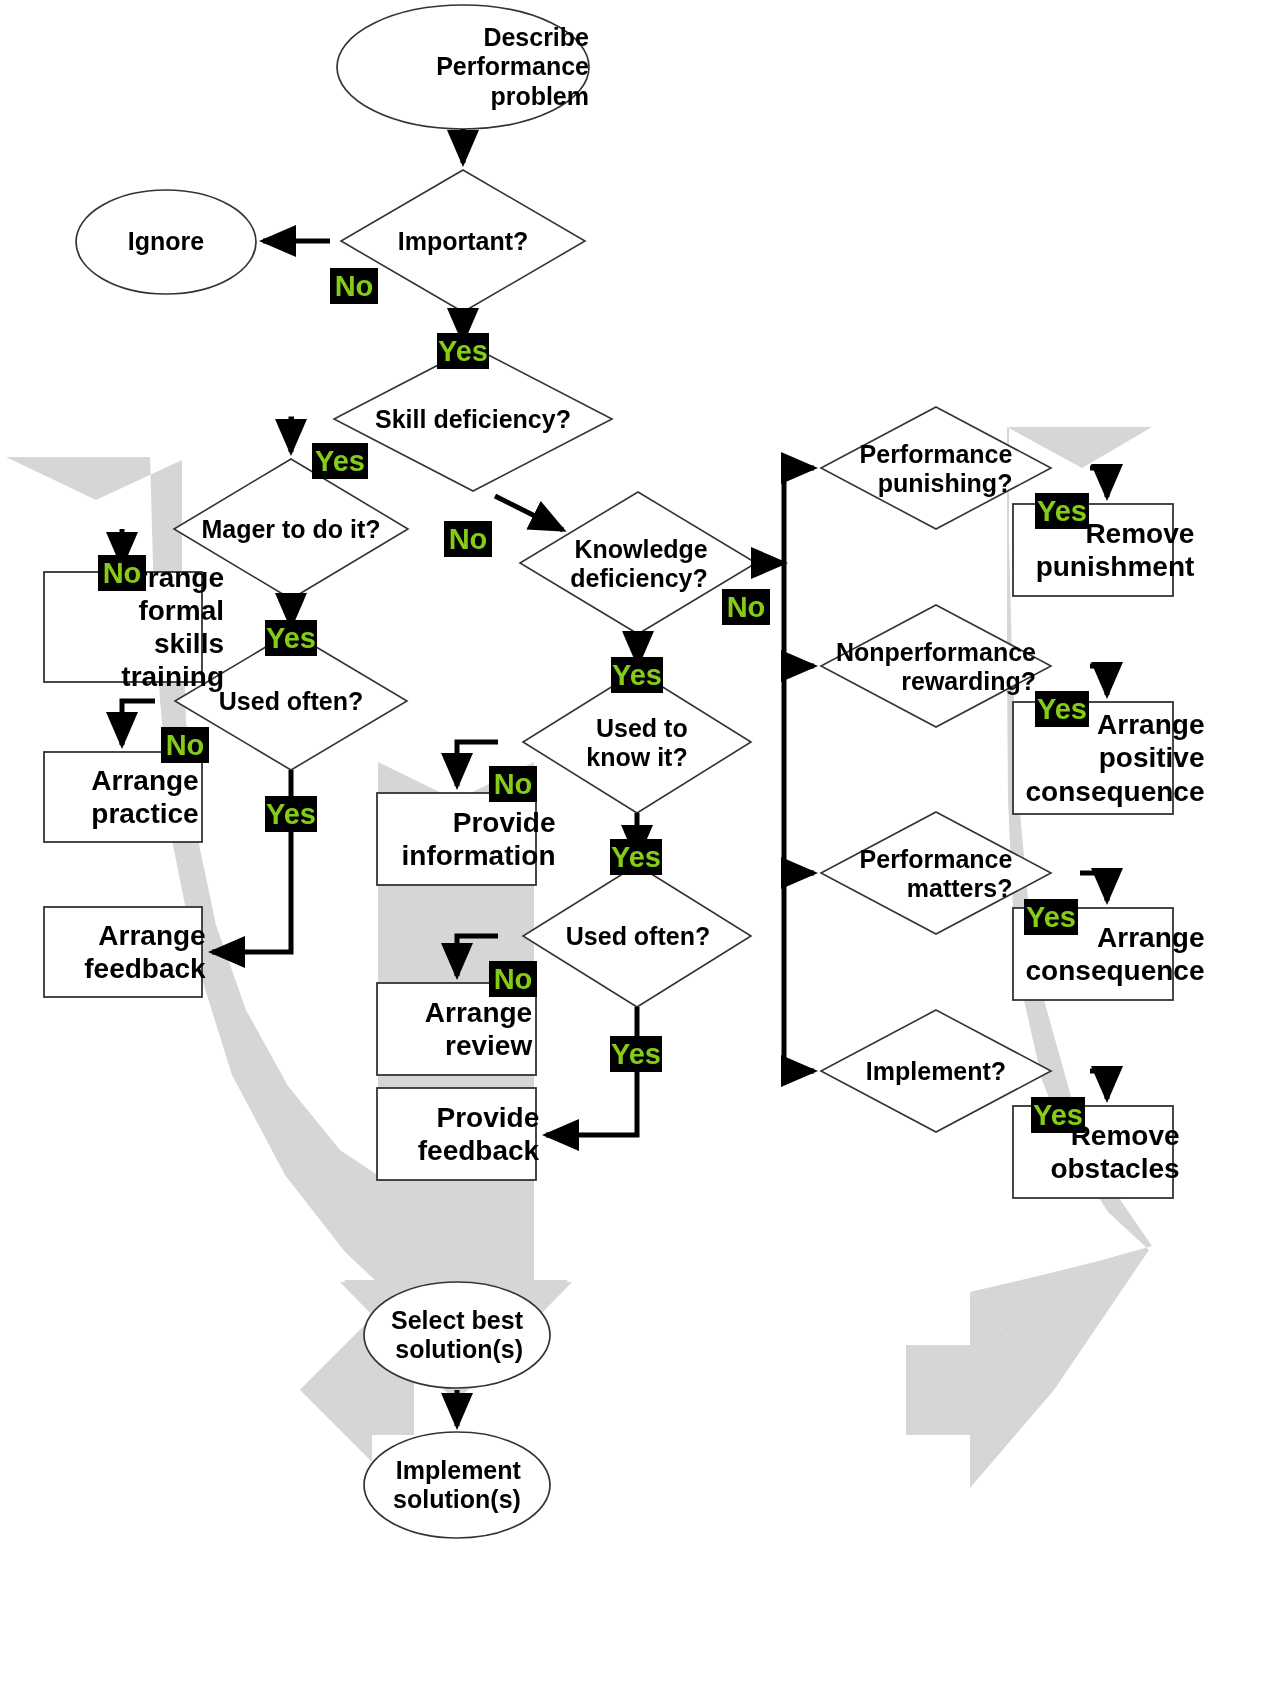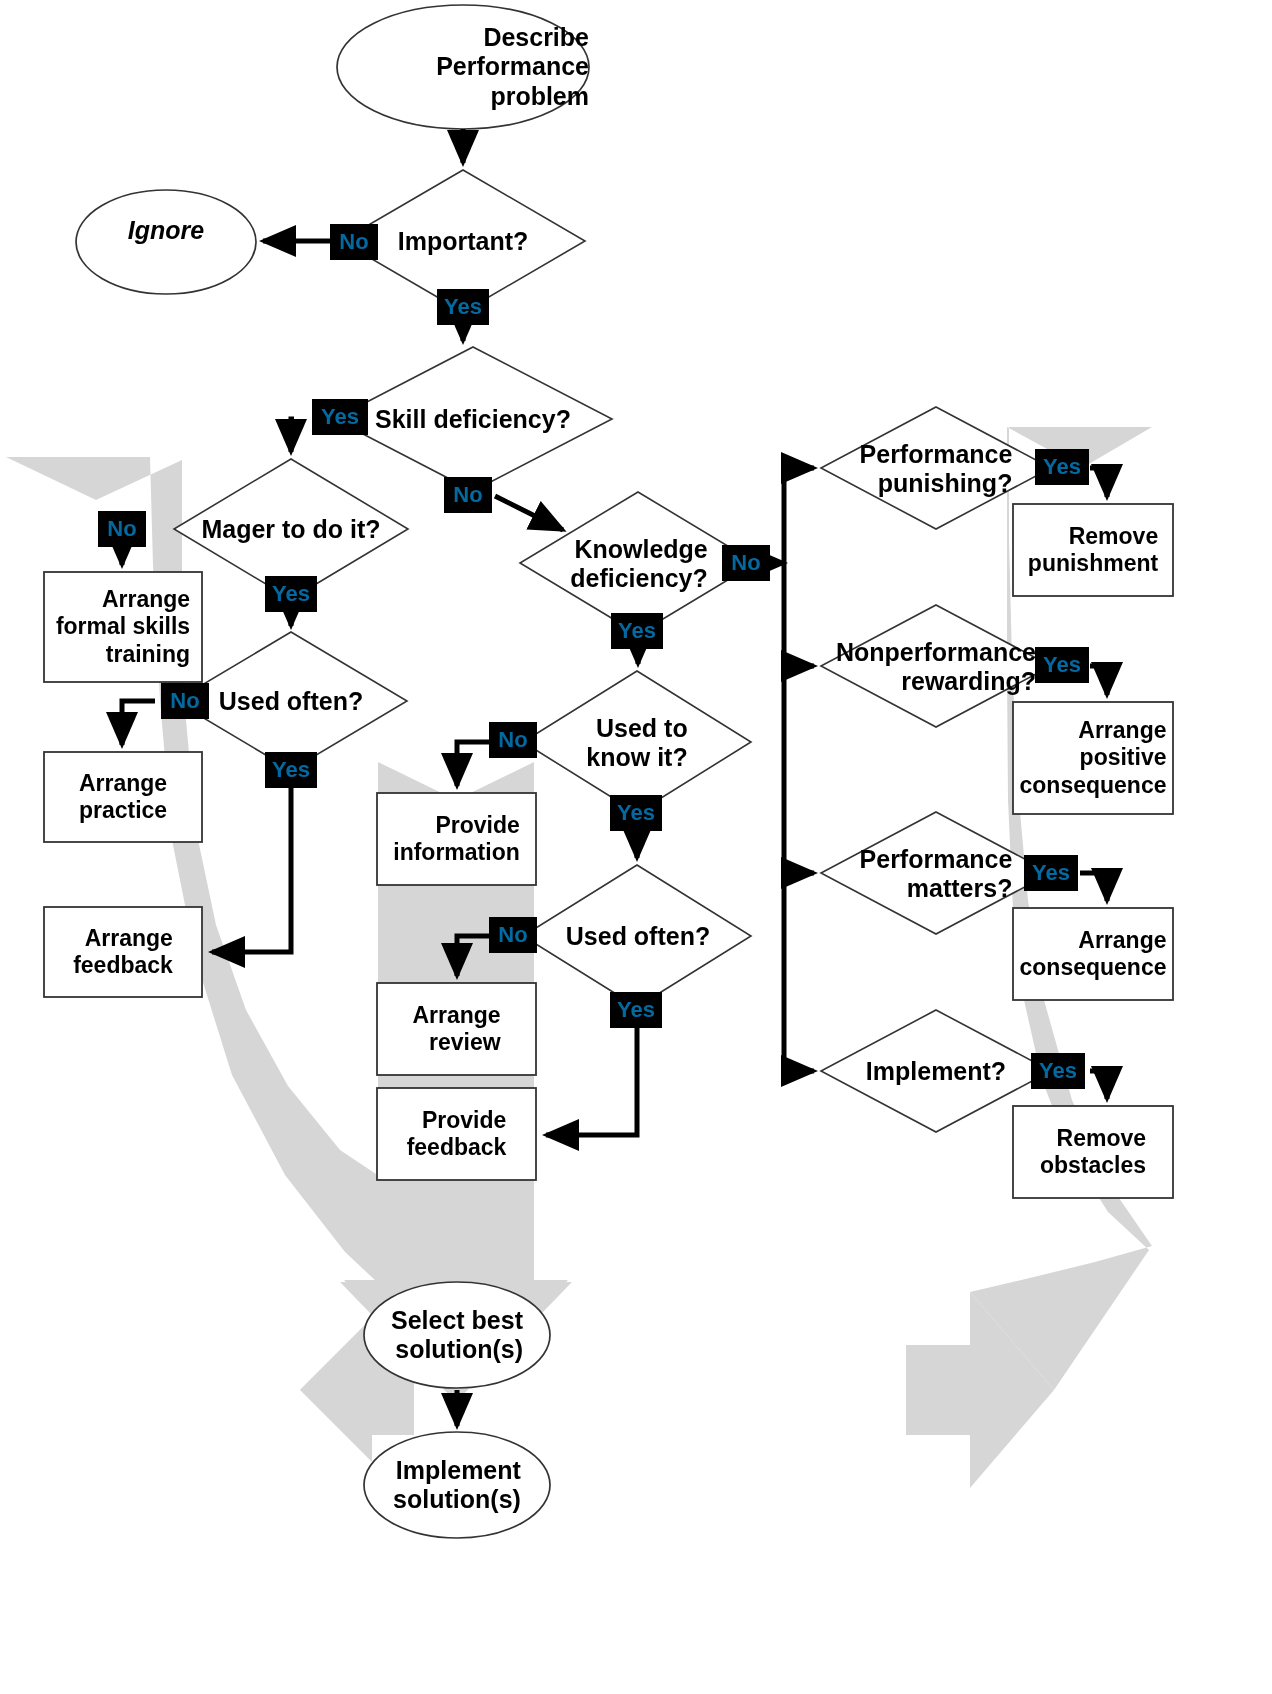--- a/index.html
+++ b/index.html
@@ -32,32 +32,33 @@
     justify-content: center;
     text-align: right;
     font-weight: bold;
     color: #000000;
     line-height: 1.18;
     pointer-events: none;
     white-space: pre-line;
   }
   .n-term   { font-size: 25px; }
   .n-dec    { font-size: 25px; }
-  .n-proc   { font-size: 23px; }
+  .n-proc   { font-size: 28px; padding-left: 22px; }
   .label-chip {
     position: absolute;
     background: #000000;
-    color: #0369a1;
+    color: #84cc16;
     font-weight: bold;
-    font-size: 22px;
+    font-size: 29px;
     line-height: 1;
     display: flex;
     align-items: center;
     justify-content: center;
     letter-spacing: 0px;
+    margin-top: 44px;
   }
   #footnote {
     position: absolute;
     left: 4px;
     top: 1668px;
     font-size: 14.5px;
     font-weight: bold;
     color: #111111;
     white-space: nowrap;
   }
@@ -257,21 +258,21 @@
       <path d="M 1090,666 L 1107,666 L 1107,695" marker-end="url(#ah)"></path>
       <path d="M 1080,873 L 1107,873 L 1107,901" marker-end="url(#ah)"></path>
       <path d="M 1090,1071 L 1107,1071 L 1107,1099" marker-end="url(#ah)"></path>
 
       <line x1="457" y1="1390" x2="457" y2="1426" marker-end="url(#ah)"></line>
     </g>
   </svg>
 
   <div class="node-text n-term" style="left:337px; top:25px; width:252px; height:84px;">Describe
 Performance problem</div>
-  <div class="node-text n-term" style="left:76px; top:205px; width:180px; height:52px;font-style:italic;">Ignore</div>
+  <div class="node-text n-term" style="left:76px; top:216px; width:180px; height:52px;">Ignore</div>
   <div class="node-text n-term" style="left:364px; top:1303px; width:186px; height:64px;">Select best
 solution(s)</div>
   <div class="node-text n-term" style="left:364px; top:1453px; width:186px; height:64px;">Implement
 solution(s)</div>
 
   <div class="node-text n-dec" style="left:363px; top:226px; width:200px; height:32px;">Important?</div>
   <div class="node-text n-dec" style="left:366px; top:404px; width:214px; height:32px;">Skill deficiency?</div>
   <div class="node-text n-dec" style="left:196px; top:514px; width:190px; height:32px;">Mager to do it?</div>
   <div class="node-text n-dec" style="left:200px; top:686px; width:182px; height:32px;">Used often?</div>
   <div class="node-text n-dec" style="left:546px; top:533px; width:186px; height:62px;">Knowledge

